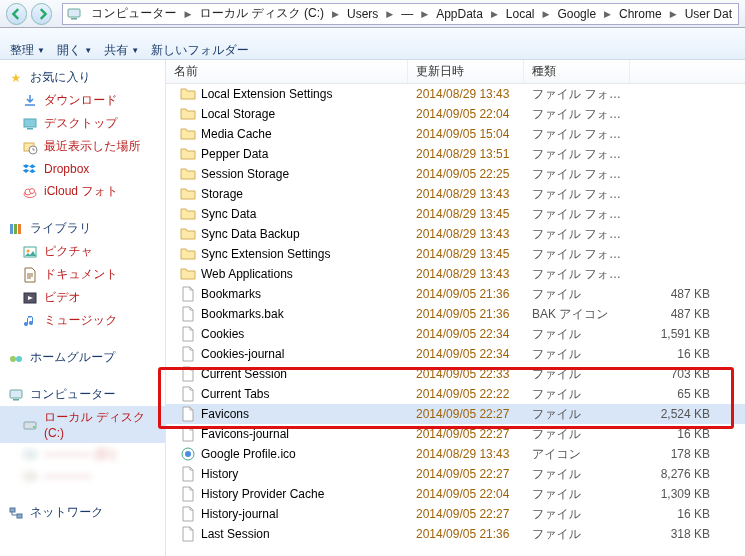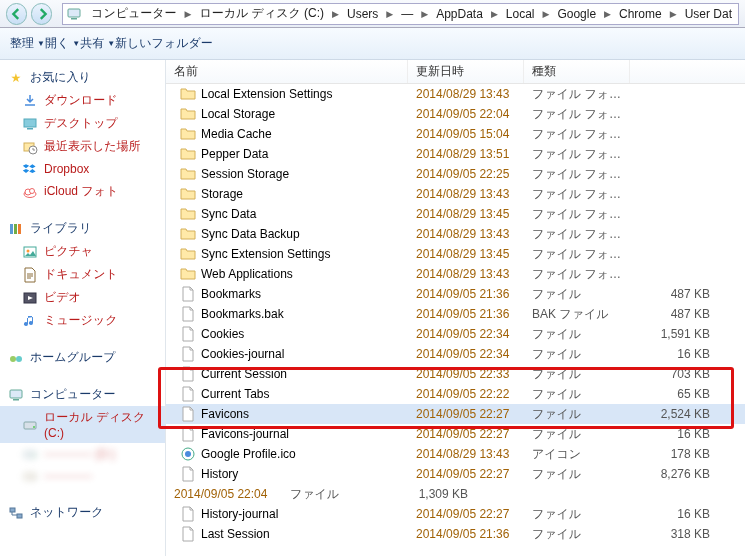--- a/index.html
+++ b/index.html
@@ -4,21 +4,21 @@
 <style>
 *{box-sizing:border-box;margin:0;padding:0;font-family:"Meiryo UI","Segoe UI",sans-serif;font-size:12px}
 body{width:745px;height:556px;background:#fff;overflow:hidden}
 .titlebar{height:28px;background:linear-gradient(#f8fafd,#e9eef6);border-bottom:1px solid #aab;display:flex;align-items:center;padding:0 6px;gap:4px}
 .nav-btn{width:26px;height:22px;border-radius:11px;background:linear-gradient(#eaf3fd,#c9dff5);border:1px solid #8bb;display:flex;align-items:center;justify-content:center}
 .nav-btn svg{width:12px;height:12px}
 .crumbs{flex:0 0 auto;height:22px;background:#fff;border:1px solid #aac;display:flex;align-items:center;overflow:hidden;margin-left:6px}
 .crumb-icon{width:18px;height:18px;margin:0 2px;display:inline-flex;align-items:center;justify-content:center}
 .crumb{padding:0 6px;color:#222;white-space:nowrap}
 .crumb-sep{color:#666;padding:0 2px;font-size:9px}
-.toolbar{height:32px;background:linear-gradient(#f7fbff,#e6f0fa);border-bottom:1px solid #cdd9e6;display:flex;align-items:center;padding:0 10px;}
+.toolbar{height:32px;background:linear-gradient(#f7fbff,#e6f0fa);border-bottom:1px solid #cdd9e6;display:flex;align-items:flex-end;padding:0 10px;gap:12px}
 .tool-item{color:#1a3a6a;display:flex;align-items:center;gap:3px;cursor:default}
 .tool-item .dd{font-size:8px;color:#1a3a6a}
 .main{display:flex;height:496px}
 .sidebar{width:166px;background:#fff;border-right:1px solid #e0e6ec;padding:6px 0;overflow-y:auto}
 .side-group{margin-bottom:14px}
 .side-head{display:flex;align-items:center;padding:3px 8px;color:#1a3a6a;gap:6px}
 .side-item{display:flex;align-items:center;padding:3px 8px 3px 22px;gap:6px;color:#b91c1c}
 .side-item.sel{background:#d8e6f7}
 .ic{width:16px;height:16px;display:inline-flex;align-items:center;justify-content:center;flex-shrink:0}
 .content{flex:1;overflow:auto;position:relative}
@@ -425,21 +425,21 @@
           <div class="cell c-name">
             <span class="ic">
               <svg width="16" height="16">
                 <path d="M3 1h7l3 3v11H3z" fill="#fff" stroke="#aaa"></path>
                 <path d="M10 1v3h3" fill="none" stroke="#aaa"></path>
               </svg>
             </span>
             <span>Bookmarks.bak</span>
           </div>
           <div class="cell c-date">2014/09/05 21:36</div>
-          <div class="cell c-type">BAK ファイル</div>
+          <div class="cell c-type">BAK アイコン</div>
           <div class="cell c-size">487 KB</div>
         </div>
         <div class="row">
           <div class="cell c-name">
             <span class="ic">
               <svg width="16" height="16">
                 <path d="M3 1h7l3 3v11H3z" fill="#fff" stroke="#aaa"></path>
                 <path d="M10 1v3h3" fill="none" stroke="#aaa"></path>
               </svg>
             </span>
@@ -541,20 +541,29 @@
                 <path d="M10 1v3h3" fill="none" stroke="#aaa"></path>
               </svg>
             </span>
             <span>History</span>
           </div>
           <div class="cell c-date">2014/09/05 22:27</div>
           <div class="cell c-type">ファイル</div>
           <div class="cell c-size">8,276 KB</div>
         </div>
         <div class="row">
+          <div class="cell c-name">
+            <span class="ic">
+              <svg width="16" height="16">
+                <path d="M3 1h7l3 3v11H3z" fill="#fff" stroke="#aaa"></path>
+                <path d="M10 1v3h3" fill="none" stroke="#aaa"></path>
+              </svg>
+            </span>
+            <span>History Provider Cache</span>
+          </div>
           <div class="cell c-date">2014/09/05 22:04</div>
           <div class="cell c-type">ファイル</div>
           <div class="cell c-size">1,309 KB</div>
         </div>
         <div class="row">
           <div class="cell c-name">
             <span class="ic">
               <svg width="16" height="16">
                 <path d="M3 1h7l3 3v11H3z" fill="#fff" stroke="#aaa"></path>
                 <path d="M10 1v3h3" fill="none" stroke="#aaa"></path>

